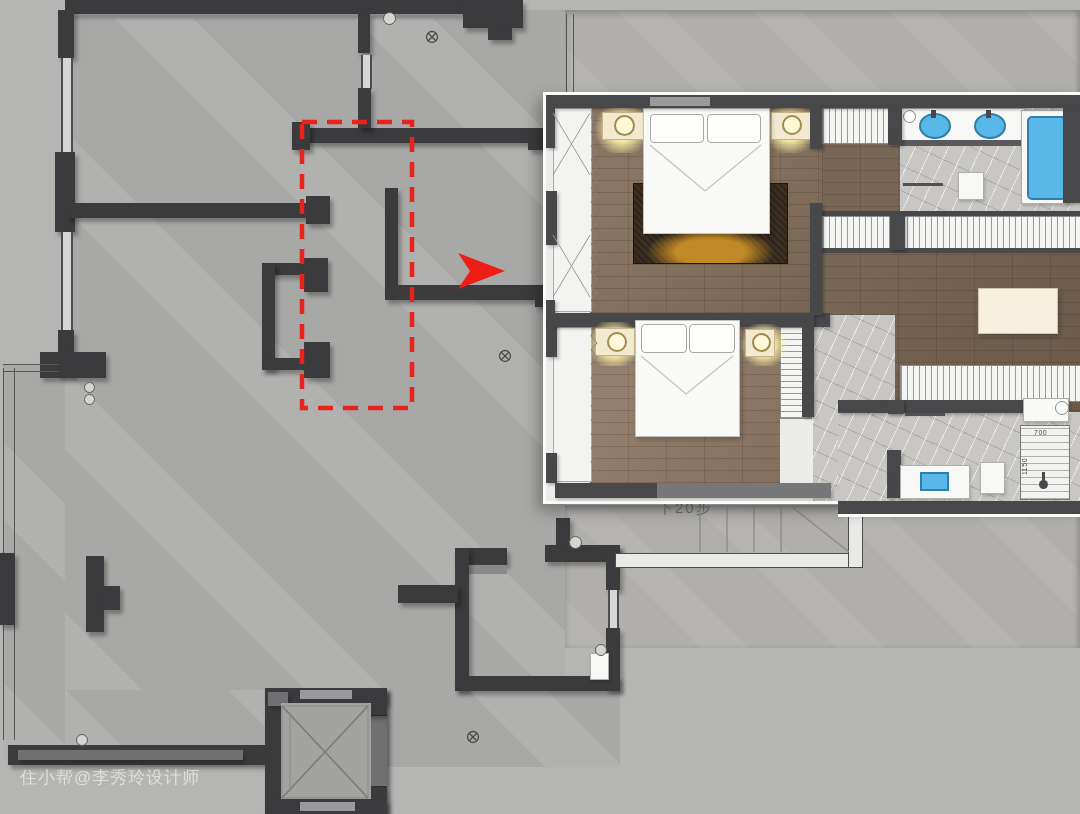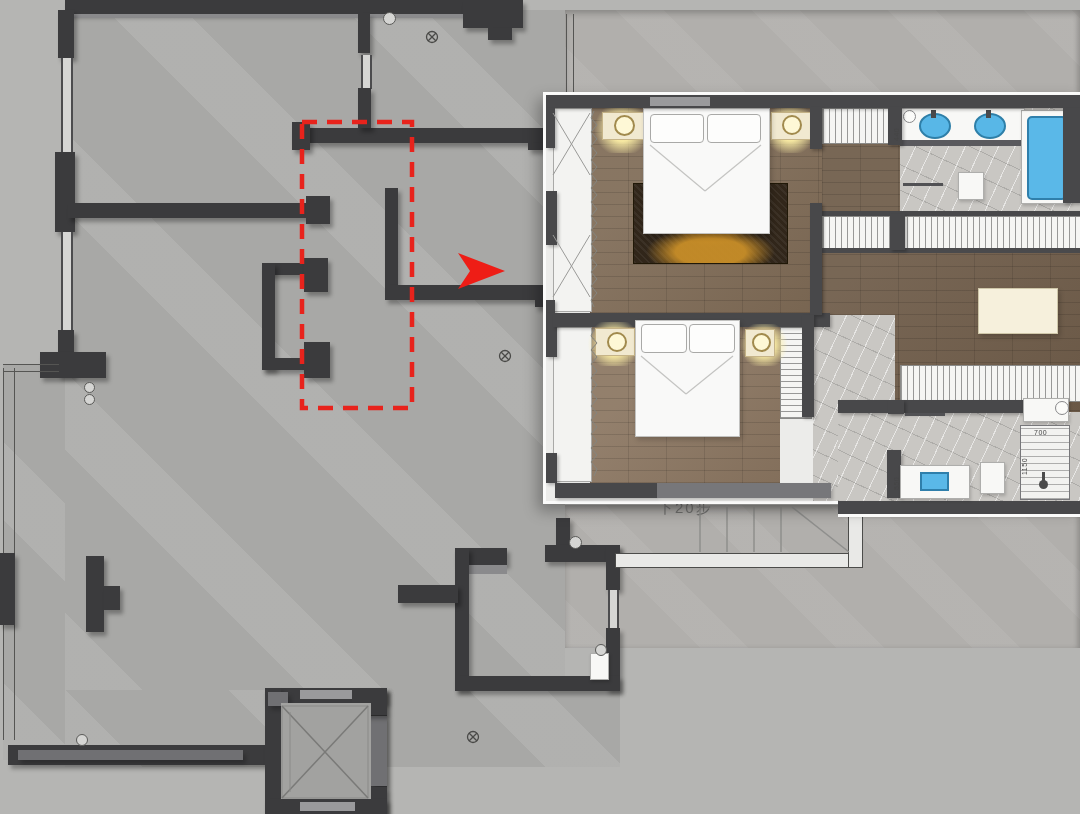--- a/index.html
+++ b/index.html
@@ -278,13 +278,14 @@
       <polyline fill="none" stroke="#85857f" stroke-width="1" points="48,234 45,241 51,248 45,255 51,262 45,269 51,276 45,283 51,290 45,297 51,304 45,311 51,318 45,325 51,332 45,339 51,346 45,353 51,360 45,367 51,374 48,381"></polyline>
       <g stroke="#c4c4c2" stroke-width="1.2" fill="none">
         <line x1="104" y1="50" x2="159" y2="96"></line>
           <line x1="215" y1="50" x2="159" y2="96"></line>
         <line x1="95" y1="261" x2="140" y2="299"></line>
           <line x1="187" y1="261" x2="140" y2="299"></line>
       </g>
     </svg>
   </div>
 
+  <div class="abs watermark" style="left:20px;top:766px;z-index:30;">住小帮@李秀玲设计师</div>
 </div>
 
 </body></html>

